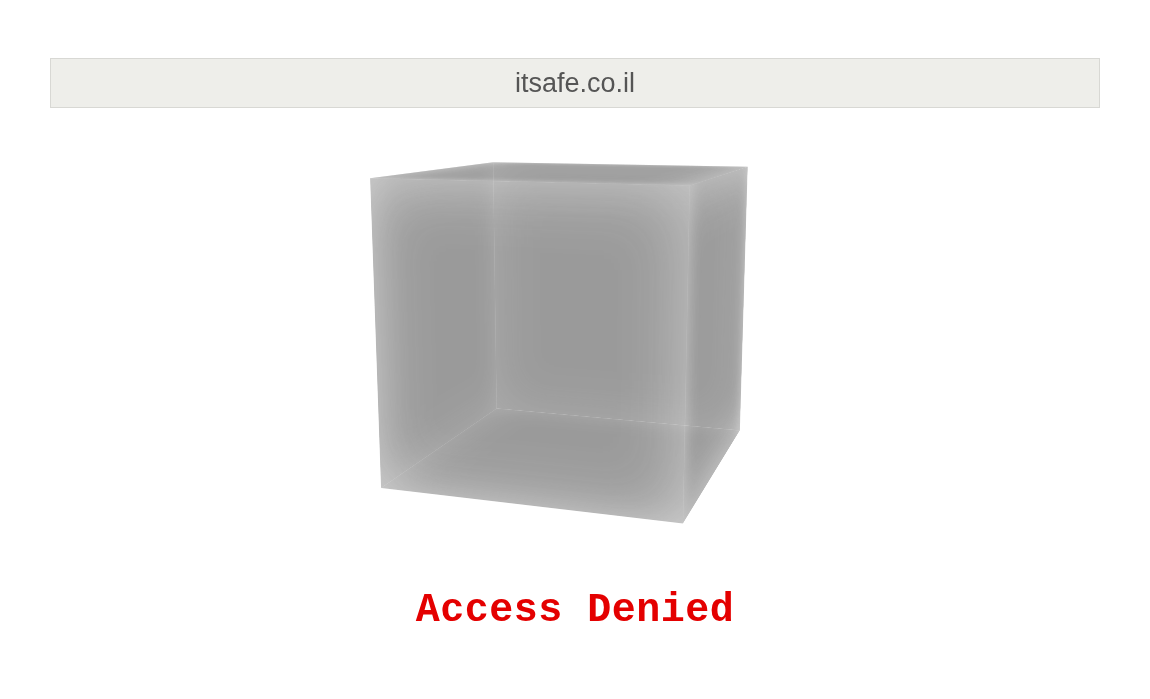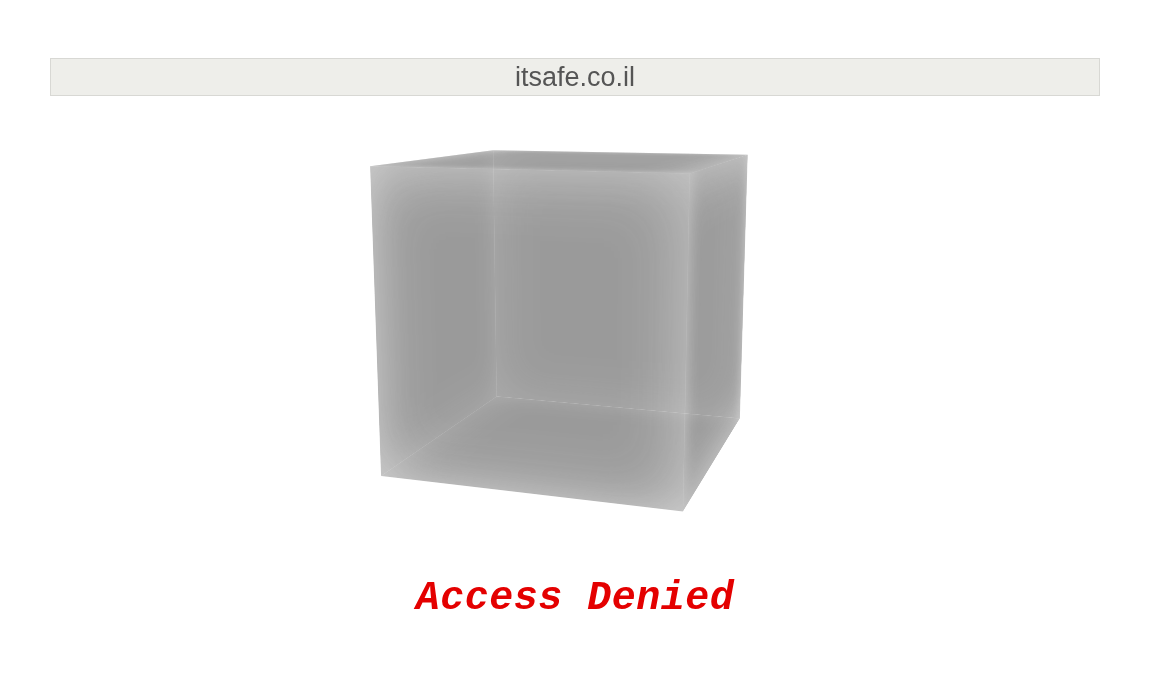--- a/index.html
+++ b/index.html
@@ -11,21 +11,21 @@
     body {
       width: 1150px;
       height: 699px;
       background: white;
       font-family: Arial, sans-serif;
       overflow: hidden;
     }
 
     .header-bar {
       margin: 58px 50px 0 50px;
-      height: 38px;
+      height: 50px;
       background: #eeeeea;
       border: 1px solid #d8d8d4;
       display: flex;
       align-items: center;
       justify-content: center;
     }
 
     .header-text {
       color: #555555;
       font-size: 27px;
@@ -67,21 +67,20 @@
     .bottom { transform: rotateX(-90deg) translateZ(145px); }
 
     .message {
       text-align: center;
       margin-top: 100px;
       color: #e40000;
       font-family: "Consolas", "Menlo", "Courier New", monospace;
       font-size: 40px;
       font-weight: 700;
       letter-spacing: 0.5px;
-      font-style: italic;
     }
   </style>
 </head>
 <body>
 
 <div class="header-bar">
   <span class="header-text">itsafe.co.il</span>
 </div>
 
 <div class="cube-container">

